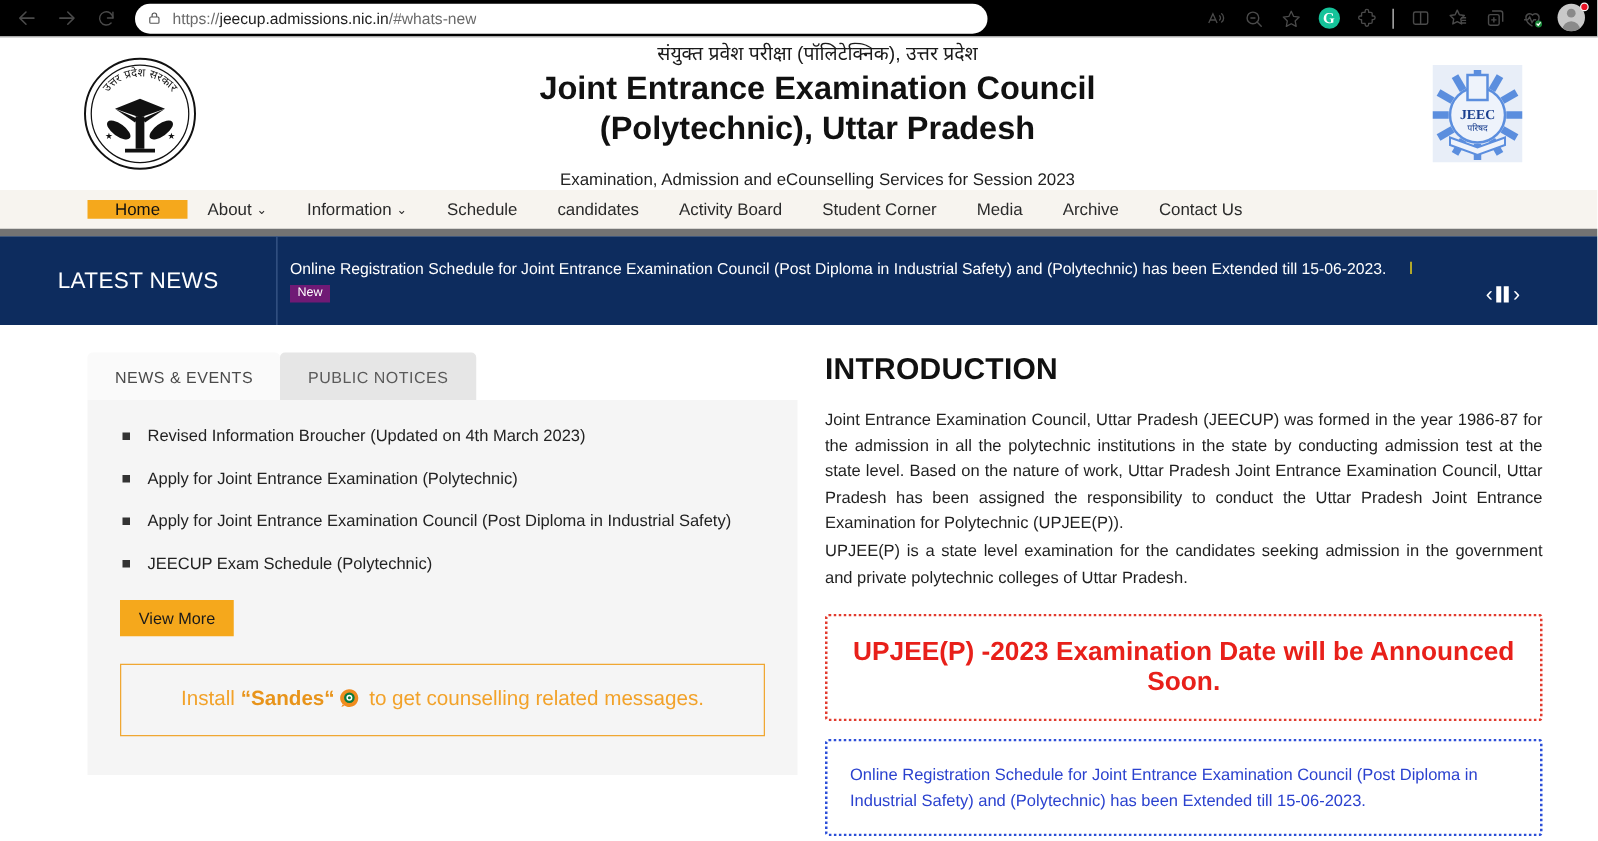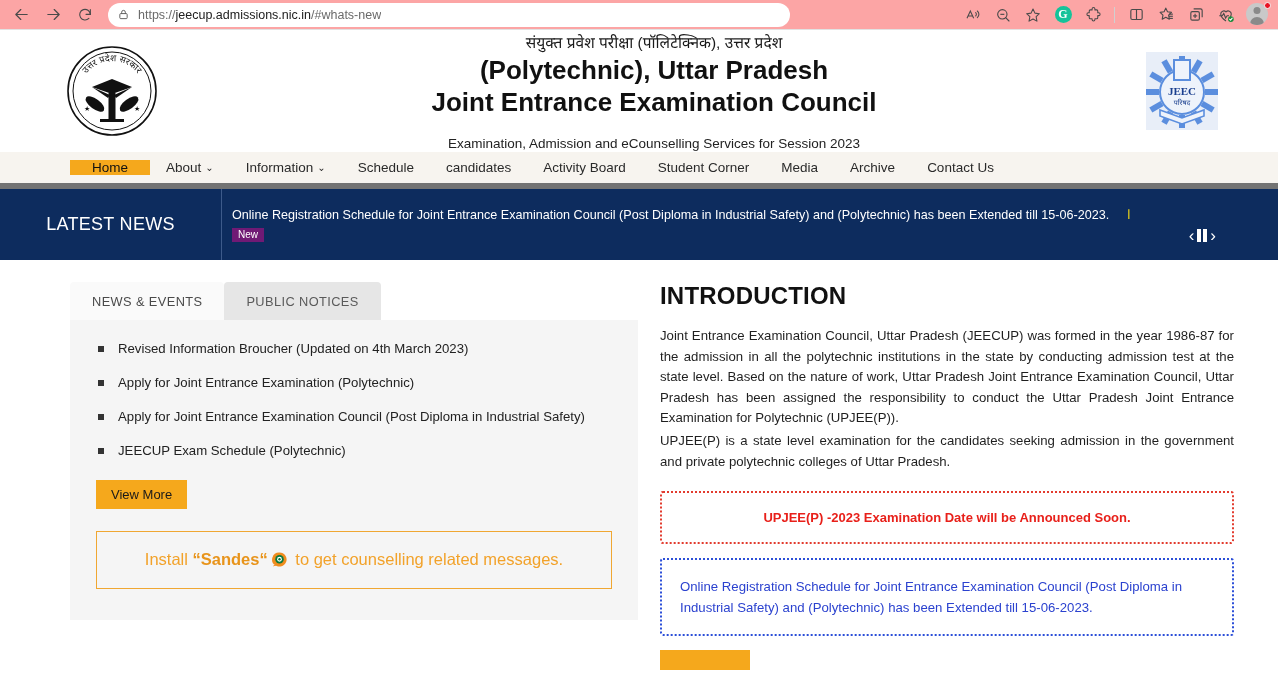--- a/index.html
+++ b/index.html
@@ -5,21 +5,21 @@
   * { box-sizing: border-box; margin: 0; padding: 0; }
   html, body {
     width: 1278px; height: 673px;
     font-family: "Liberation Sans", sans-serif;
     background: #ffffff; overflow: hidden;
   }
 
   
   .browser-bar {
     height: 30px; width: 100%;
-    background: #fca5a5;
+    background: #000000;
     display: flex; align-items: center;
     border-bottom: 1px solid #e2e2e2;
     padding: 0 6px;
   }
   .nav-btns { display: flex; align-items: center; gap: 2px; }
   .nav-btn {
     width: 30px; height: 26px;
     display: flex; align-items: center; justify-content: center;
     color: #4a4a4a; border-radius: 4px;
   }
@@ -169,21 +169,21 @@
   .intro-p {
     font-size: 13.2px; color: #1f1f1f; line-height: 1.56;
     text-align: justify; margin-bottom: 2px;
   }
   .notice-box {
     margin-top: 19px; padding: 17px 16px; border-radius: 3px;
     text-align: center;
   }
   .notice-red {
     border: 2px dotted #e23b2e; color: #e8201a;
-    font-size: 13px; font-weight: bold;
+    font-size: 21px; font-weight: bold;
   }
   .notice-blue {
     border: 2px dotted #2c4fd8; color: #2b42cf;
     font-size: 13.2px; text-align: left; line-height: 1.6;
     padding: 16px 18px; margin-top: 14px;
   }
   .bottom-btn {
     margin-top: 14px; width: 90px; height: 20px;
     background: #f5a81c;
   }
@@ -306,22 +306,22 @@
       <ellipse cx="67" cy="63" rx="11" ry="5" fill="#111" transform="rotate(-36 67 63)"></ellipse>
       <rect x="38" y="78" width="24" height="3" fill="#111"></rect>
       <text x="22" y="70" font-size="7" fill="#111">★</text>
       <text x="72" y="70" font-size="7" fill="#111">★</text>
     </svg>
   </div>
 
   <div class="header-center">
     <div class="hindi-line">संयुक्त प्रवेश परीक्षा (पॉलिटेक्निक), उत्तर प्रदेश</div>
     <div class="eng-title">
+      <div>Joint Entrance Examination Council</div>
       <div>(Polytechnic), Uttar Pradesh</div>
-      <div>Joint Entrance Examination Council</div>
     </div>
     <div class="subtitle">Examination, Admission and eCounselling Services for Session 2023</div>
   </div>
 
   <div class="jeec-logo">
     <svg viewBox="0 0 72 78" width="72" height="78">
       <rect width="72" height="78" fill="#e8eef8"></rect>
       <g fill="#5b8ede">
         <g transform="translate(36,40)">
           <rect x="-3" y="-36" width="6" height="13"></rect>

